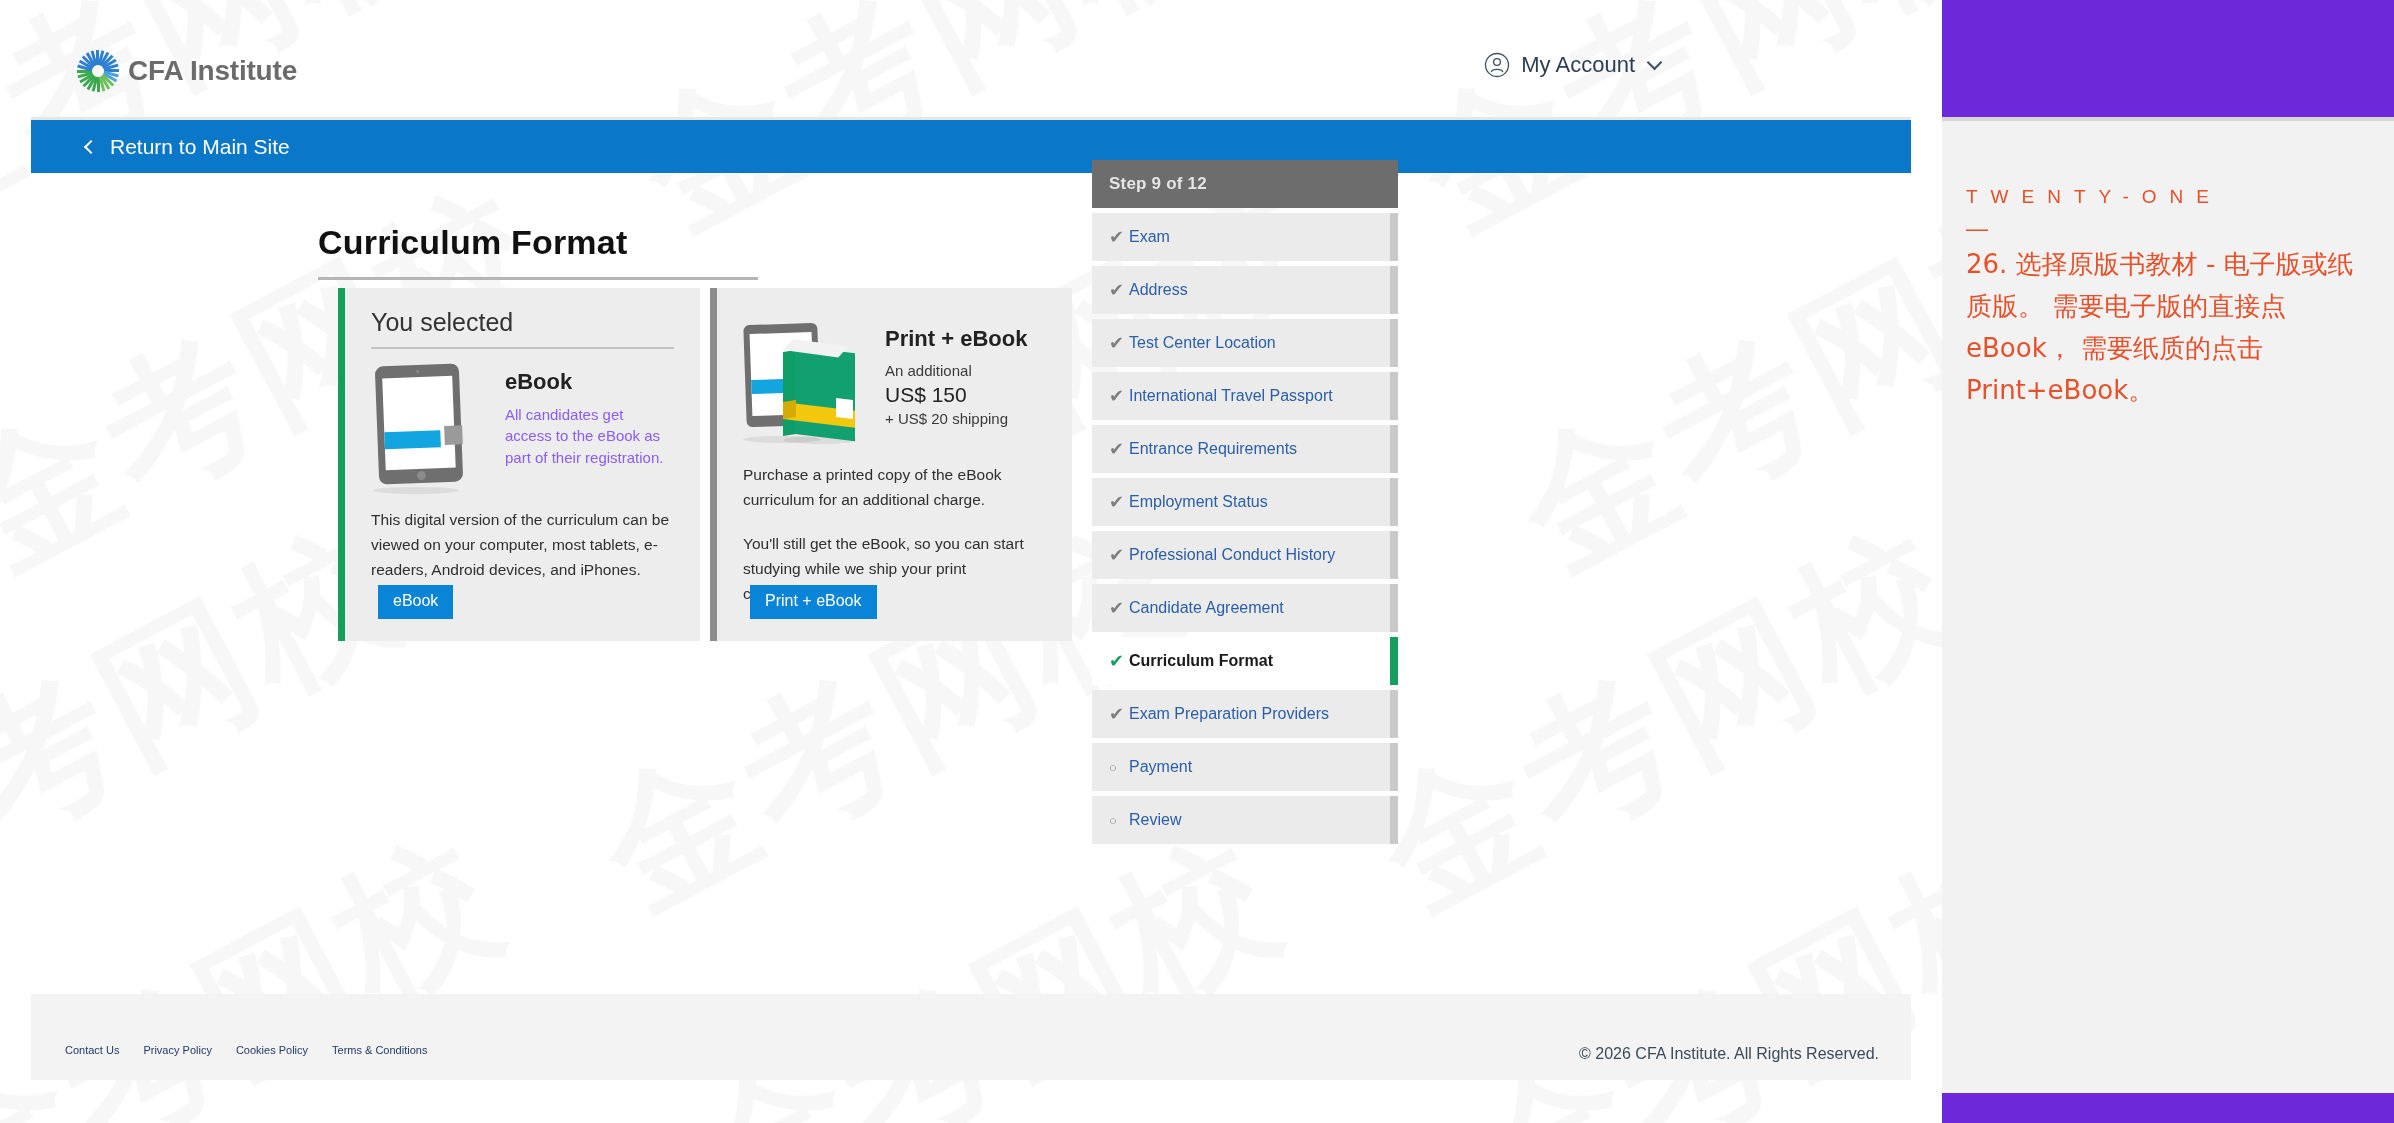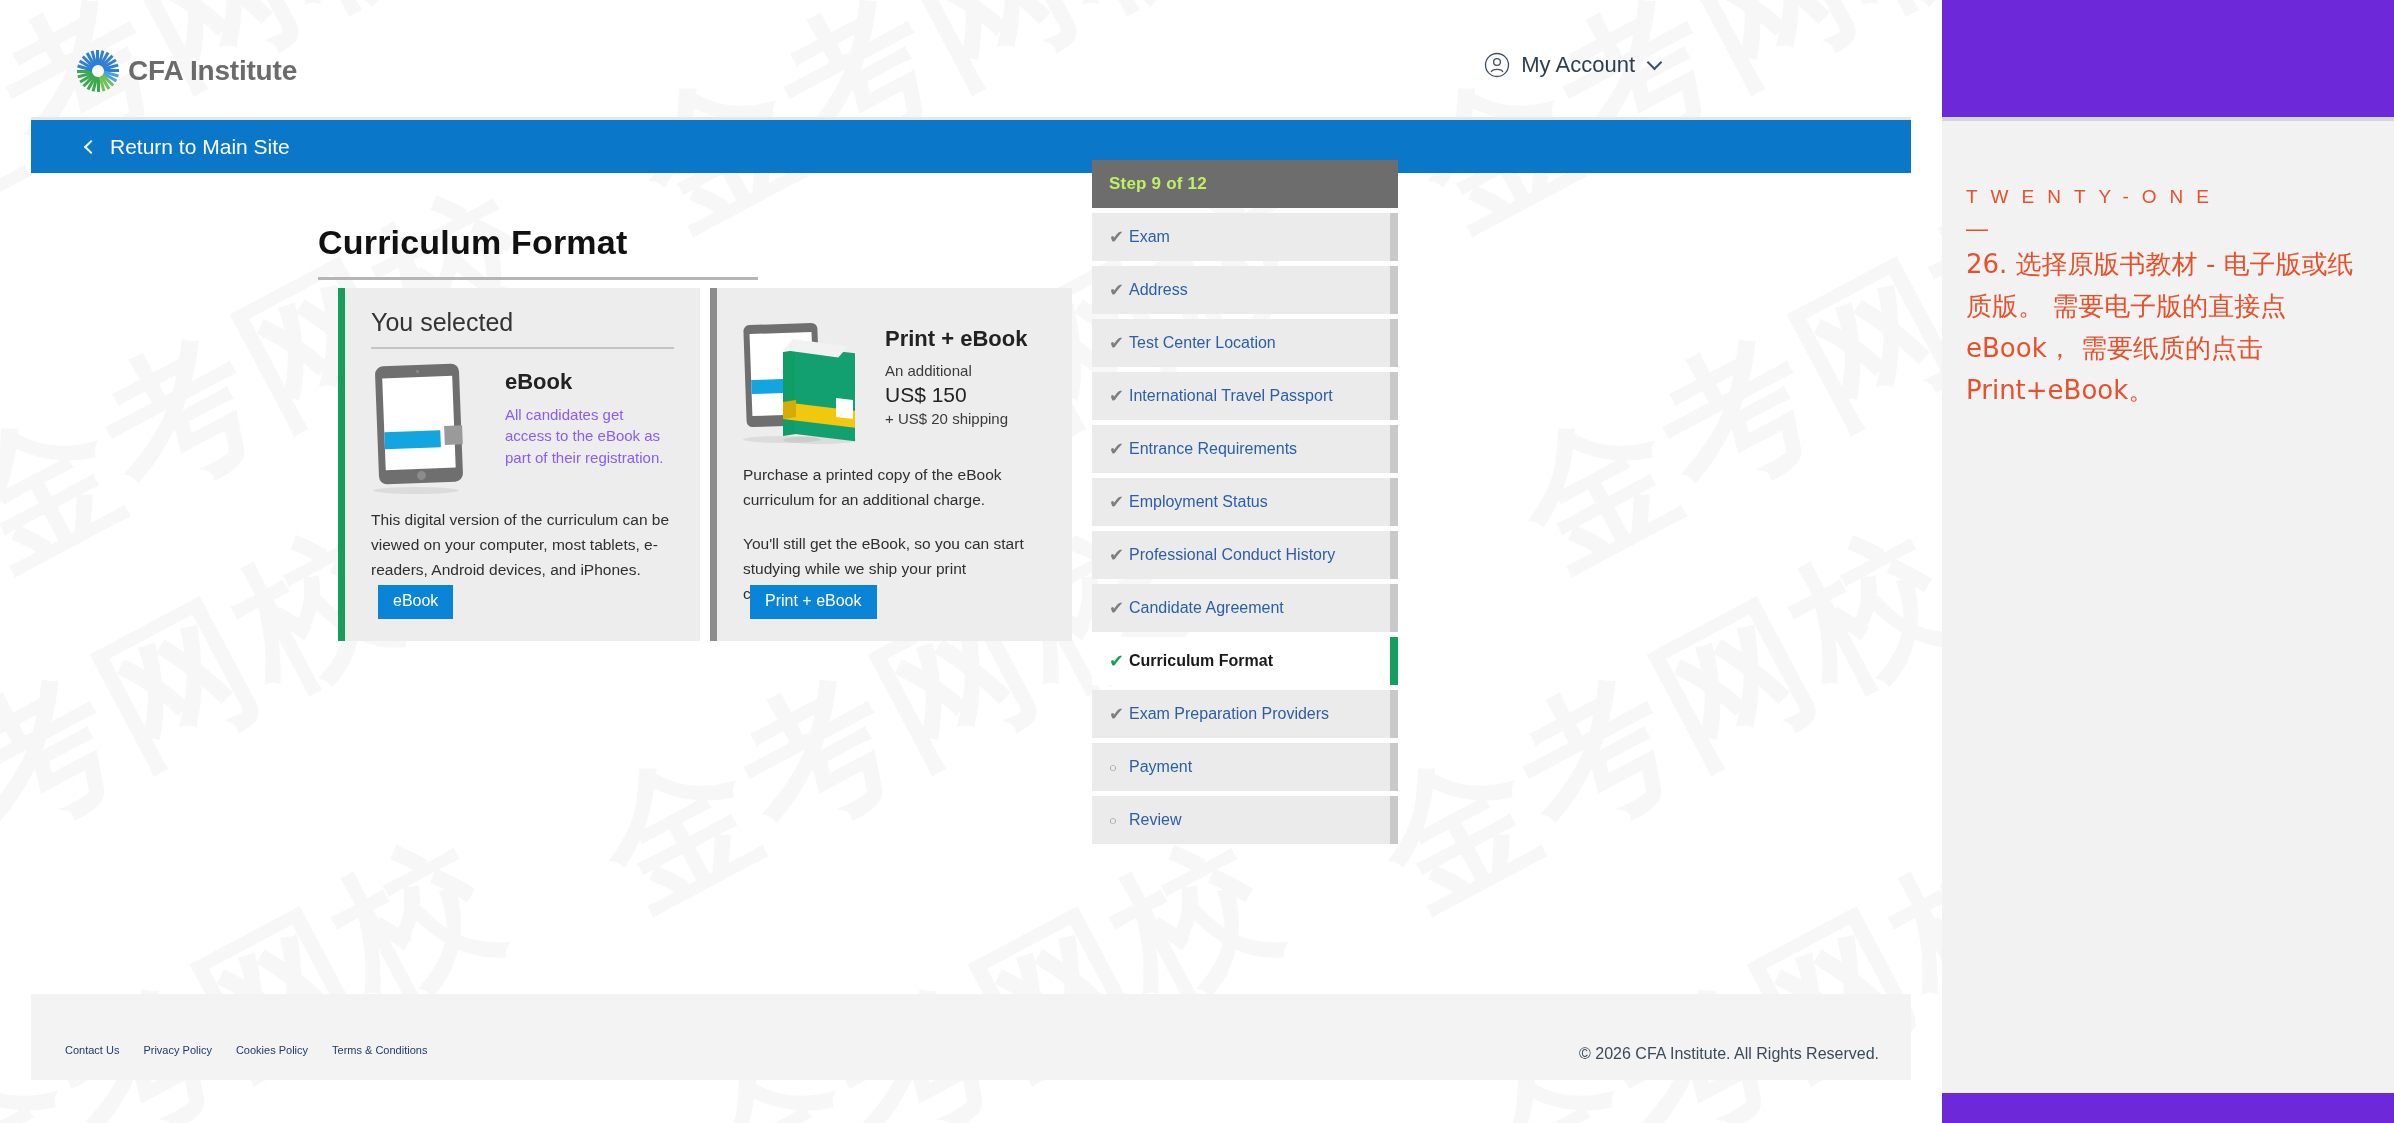--- a/index.html
+++ b/index.html
@@ -211,21 +211,21 @@
     background: #fff; transform: skewY(7deg); transform-origin: top left;
   }
   .book-shadow {
     position: absolute; left: 40px; bottom: -4px; width: 74px; height: 8px;
     background: rgba(0,0,0,0.07); border-radius: 50%;
   }
 
   
   .steps { position: absolute; left: 1092px; top: 160px; width: 306px; }
   .steps-head {
-    height: 48px; background: #6d6d6d; color: #bef264;
+    height: 48px; background: #6d6d6d; color: #e5e5e5;
     font-size: 17px; font-weight: 700;
     display: flex; align-items: center; padding-left: 17px;
     letter-spacing: 0.2px;
   }
   .step {
     position: relative; height: 48px; background: #ebebeb;
     display: flex; align-items: center; padding-left: 17px;
     margin-top: 5px; cursor: pointer;
   }
   .step .edge {

